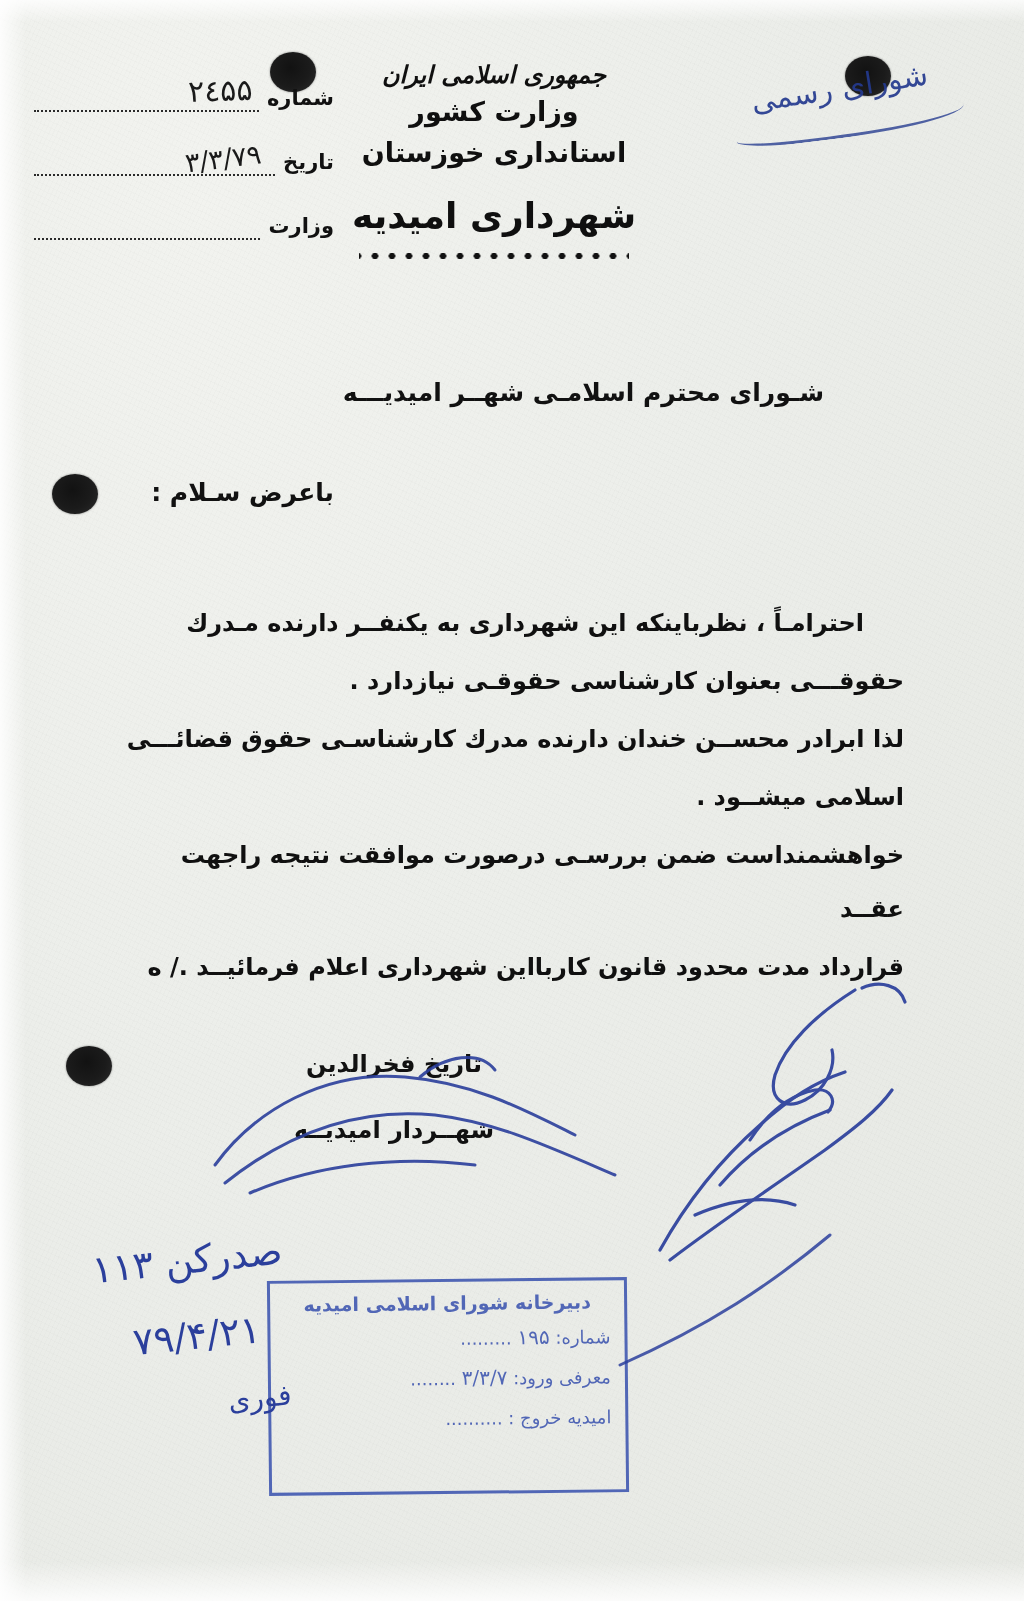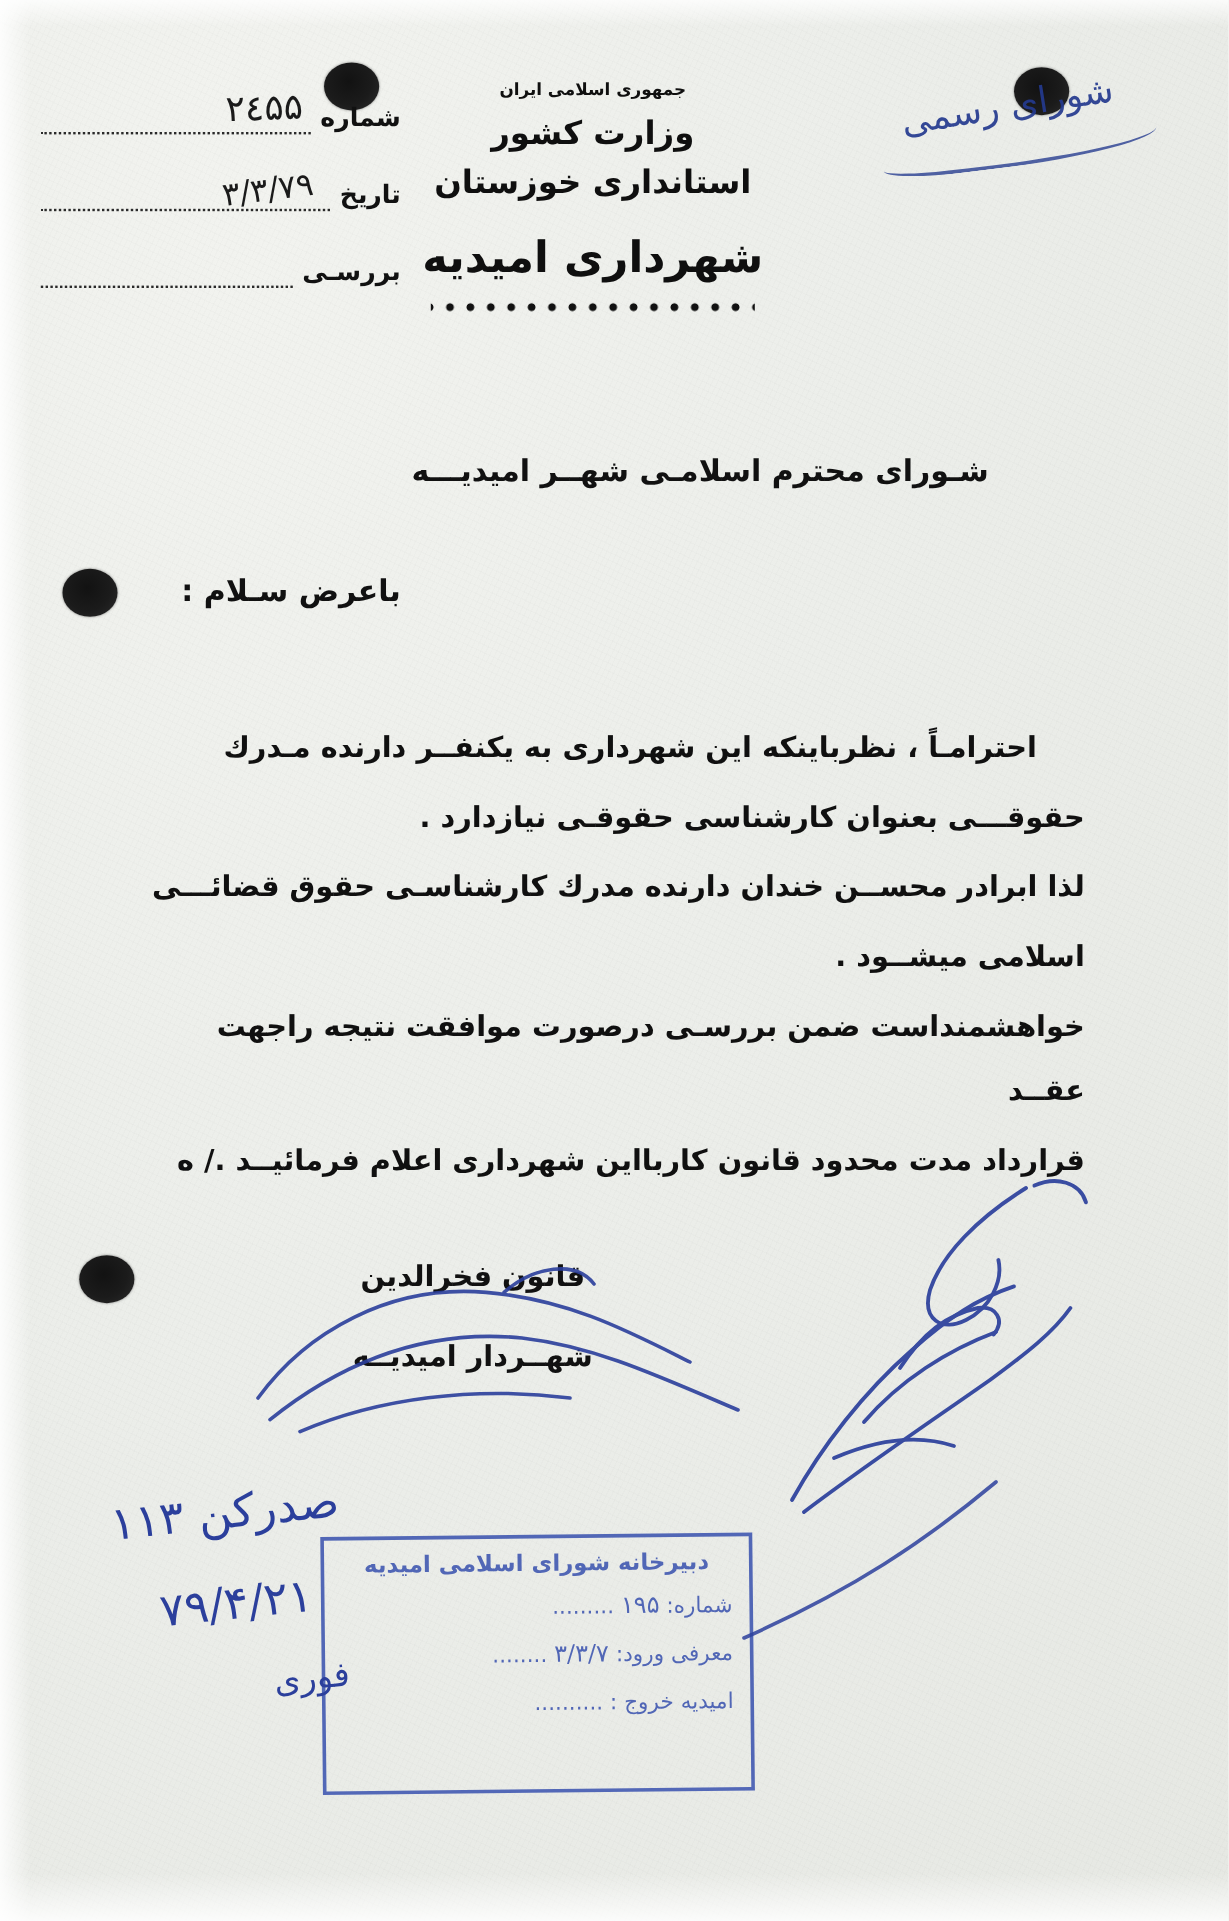--- a/index.html
+++ b/index.html
@@ -73,21 +73,21 @@
     text-align: center;
     color: #111;
     direction: rtl;
   }
   .lh-line {
     font-family: "DejaVu Sans", sans-serif;
     font-weight: bold;
     color: #0f0f0f;
     letter-spacing: 0.5px;
   }
-  .lh-1 { font-size: 14px; line-height: 34px; }
+  .lh-1 { font-size: 24px; line-height: 34px; font-style: italic; }
   .lh-2 { font-size: 27px; line-height: 40px; }
   .lh-3 { font-size: 27px; line-height: 42px; }
   .lh-4 { font-size: 36px; line-height: 52px; margin-top: 16px; }
   .lh-rule {
     margin: 8px auto 0;
     width: 270px;
     height: 12px;
     background-image: radial-gradient(circle, #111 0 3px, rgba(0,0,0,0) 3.5px);
     background-size: 17px 12px;
     background-repeat: repeat-x;
@@ -317,42 +317,42 @@
         <span class="meta-value">۲٤۵۵</span>
       </span>
     </div>
     <div class="meta-row">
       <span class="meta-label">تاریخ</span>
       <span class="meta-dots">
         <span class="meta-value date">۳/۳/۷۹</span>
       </span>
     </div>
     <div class="meta-row">
-      <span class="meta-label">بررسـی</span>
+      <span class="meta-label">وزارت</span>
       <span class="meta-dots">
         <span class="meta-value"></span>
       </span>
     </div>
   </div>
 
   <div class="addressee">شـورای محترم اسلامـی شهــر امیدیـــه</div>
 
   <div class="salutation">باعرض سـلام :</div>
 
   <div class="body-text">
     <p class="indent">احترامـاً ،   نظرباینکه این شهرداری به یکنفــر دارنده مـدرك</p>
     <p>حقوقـــی بعنوان کارشناسی حقوقـی نیازدارد .</p>
     <p>لذا ابرادر محســن خندان دارنده مدرك کارشناسـی حقوق قضائـــی</p>
     <p>اسلامی میشــود  .</p>
     <p>خواهشمنداست ضمن بررسـی درصورت موافقت نتیجه راجهت عقــد</p>
     <p>قرارداد مدت محدود قانون کاربااین شهرداری اعلام فرمائیــد ./ ه</p>
   </div>
 
   <div class="sign-block">
-    <div class="sign-name">قانون فخرالدین</div>
+    <div class="sign-name">تاریخ فخرالدین</div>
     <div class="sign-title">شهــردار امیدیــه</div>
   </div>
 
   <svg class="ink ink-sign-main" width="460" height="200" viewBox="0 0 460 200">
     <g fill="none" stroke="#2b3f9c" stroke-width="3" stroke-linecap="round" opacity="0.9">
       <path d="M20,150 C60,95 130,55 210,62 C280,68 330,95 380,120"></path>
       <path d="M30,168 C90,120 160,92 240,100 C300,107 350,130 420,160"></path>
       <path d="M55,178 C120,150 200,140 280,150"></path>
       <path d="M225,62 C250,40 285,35 300,55"></path>
     </g>

